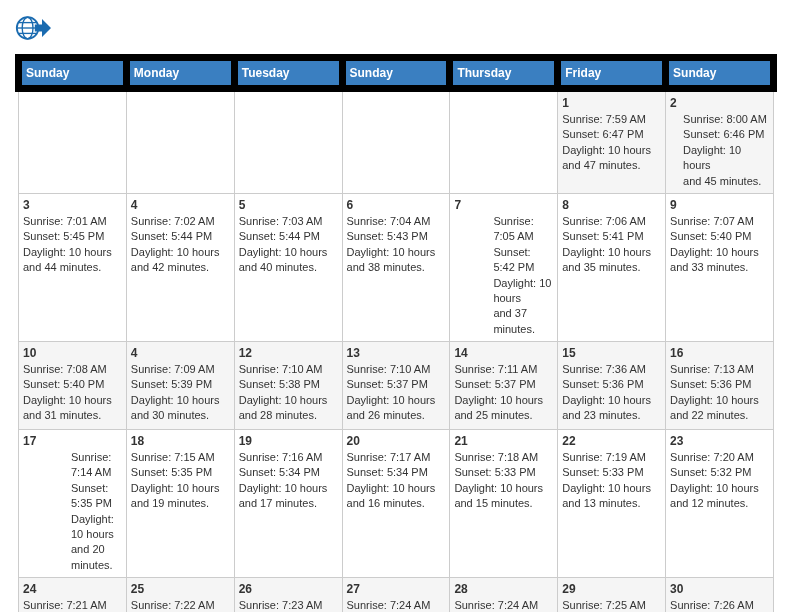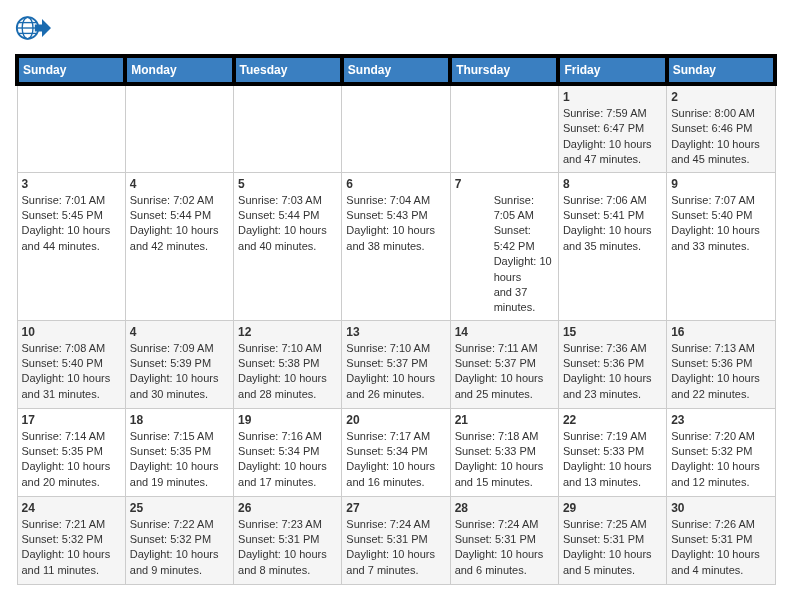--- a/index.html
+++ b/index.html
@@ -55,21 +55,21 @@
       border-collapse: collapse;
       table-layout: fixed;
     }
     .calendar thead tr th {
       background: #3a7fc1;
       color: #fff;
       font-size: 12px;
       font-weight: bold;
       padding: 5px 4px;
       text-align: left;
-      border: 4px solid #000000;
+      border: 7px solid #000000;
     }
     .calendar tbody tr td {
       border: 1px solid #ccc;
       vertical-align: top;
       padding: 4px 4px;
       height: 88px;
       background: #fff;
       font-size: 10px;
       color: #333;
     }
@@ -145,21 +145,21 @@
           <td class="empty-cell"></td>
           <td>
             <span class="day-number">1</span>
             <div class="day-info" style="white-space: pre-line;">Sunrise: 7:59 AM
 Sunset: 6:47 PM
 Daylight: 10 hours
 and 47 minutes.</div>
           </td>
           <td>
             <span class="day-number">2</span>
-            <div class="day-info" style="white-space: pre-line;">Sunrise: 8:00 AM
+            <div class="day-info" style="white-space: pre-line; margin-left: 13px;">Sunrise: 8:00 AM
 Sunset: 6:46 PM
 Daylight: 10 hours
 and 45 minutes.</div>
           </td>
         </tr>
         <tr>
           <td>
             <span class="day-number">3</span>
             <div class="day-info" style="white-space: pre-line;">Sunrise: 7:01 AM
 Sunset: 5:45 PM
@@ -256,21 +256,21 @@
             <span class="day-number">16</span>
             <div class="day-info" style="white-space: pre-line;">Sunrise: 7:13 AM
 Sunset: 5:36 PM
 Daylight: 10 hours
 and 22 minutes.</div>
           </td>
         </tr>
         <tr>
           <td>
             <span class="day-number">17</span>
-            <div class="day-info" style="white-space: pre-line;">Sunrise: 7:14 AM
+            <div class="day-info" style="white-space: pre-line; margin-left: 48px;">Sunrise: 7:14 AM
 Sunset: 5:35 PM
 Daylight: 10 hours
 and 20 minutes.</div>
           </td>
           <td>
             <span class="day-number">18</span>
             <div class="day-info" style="white-space: pre-line;">Sunrise: 7:15 AM
 Sunset: 5:35 PM
 Daylight: 10 hours
 and 19 minutes.</div>

